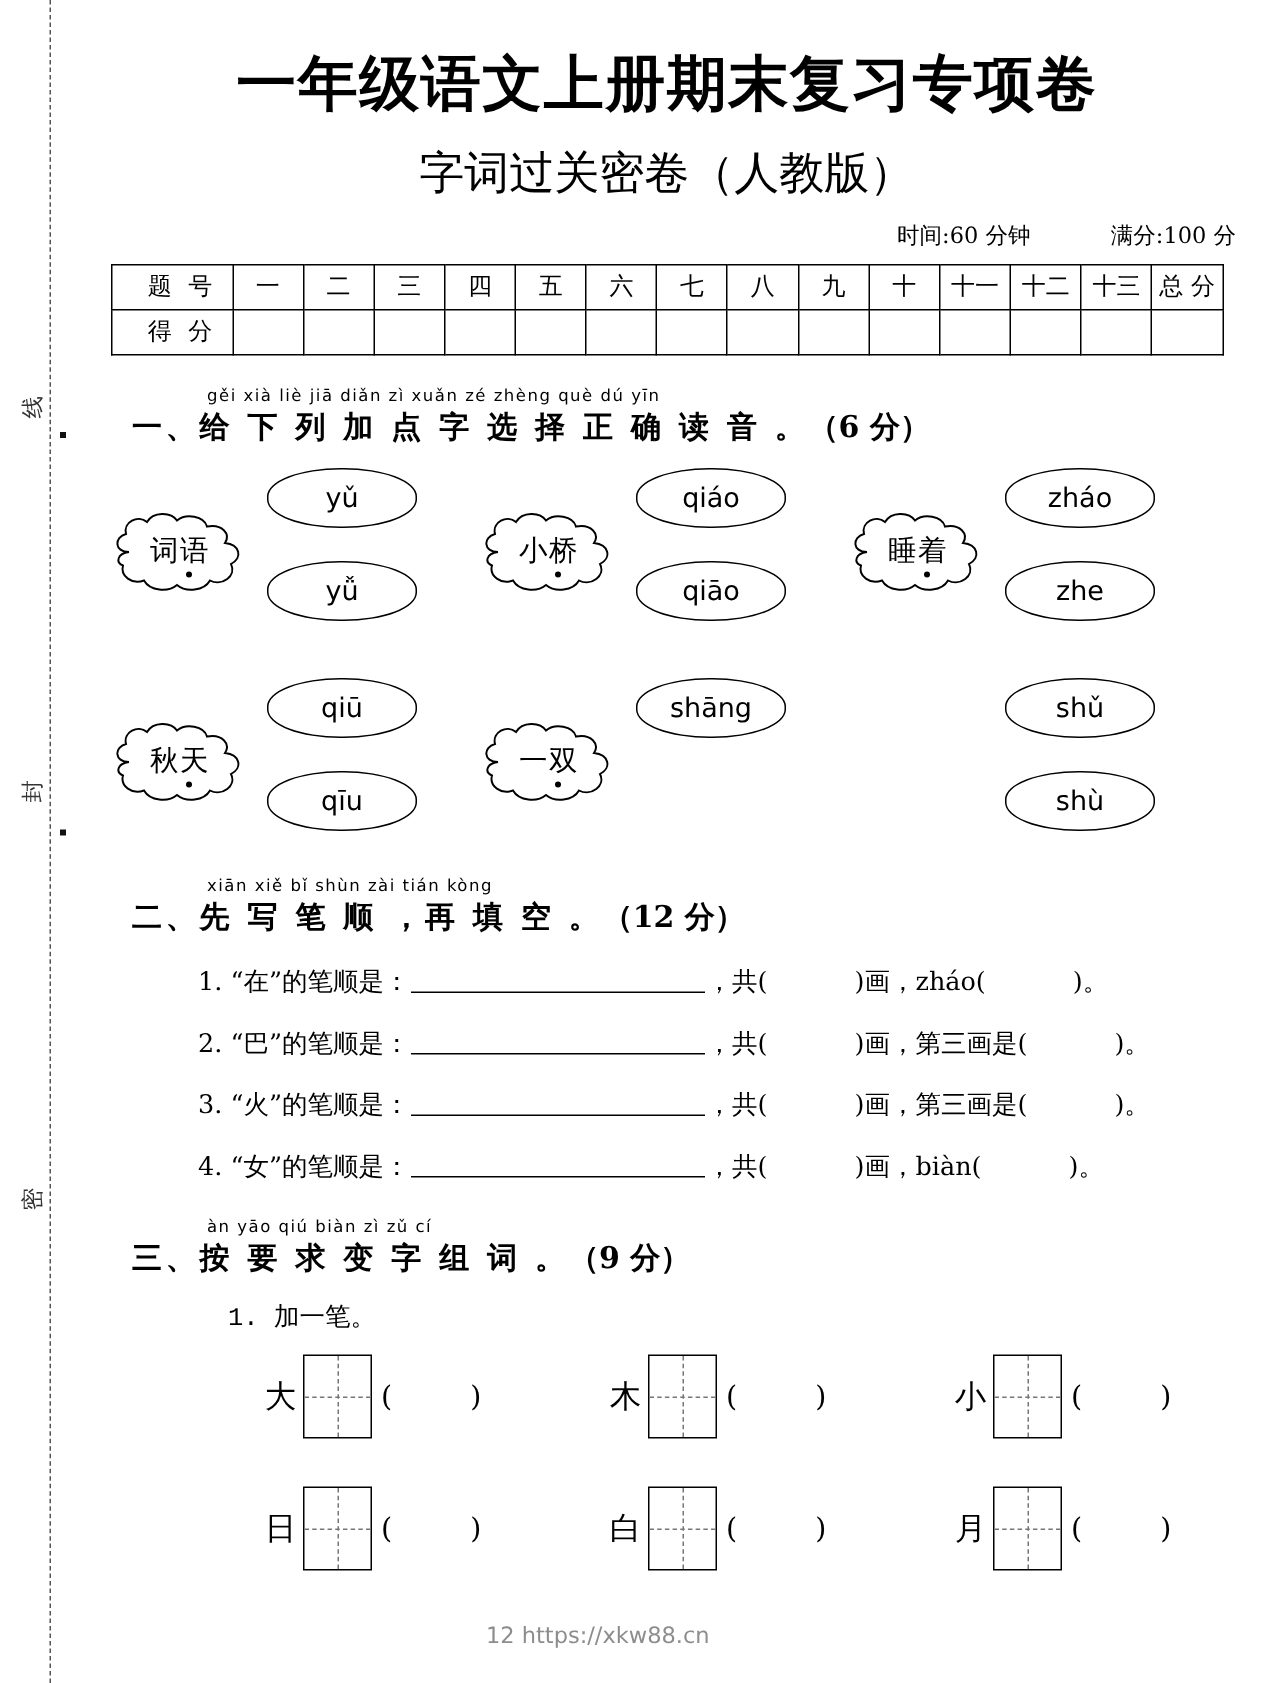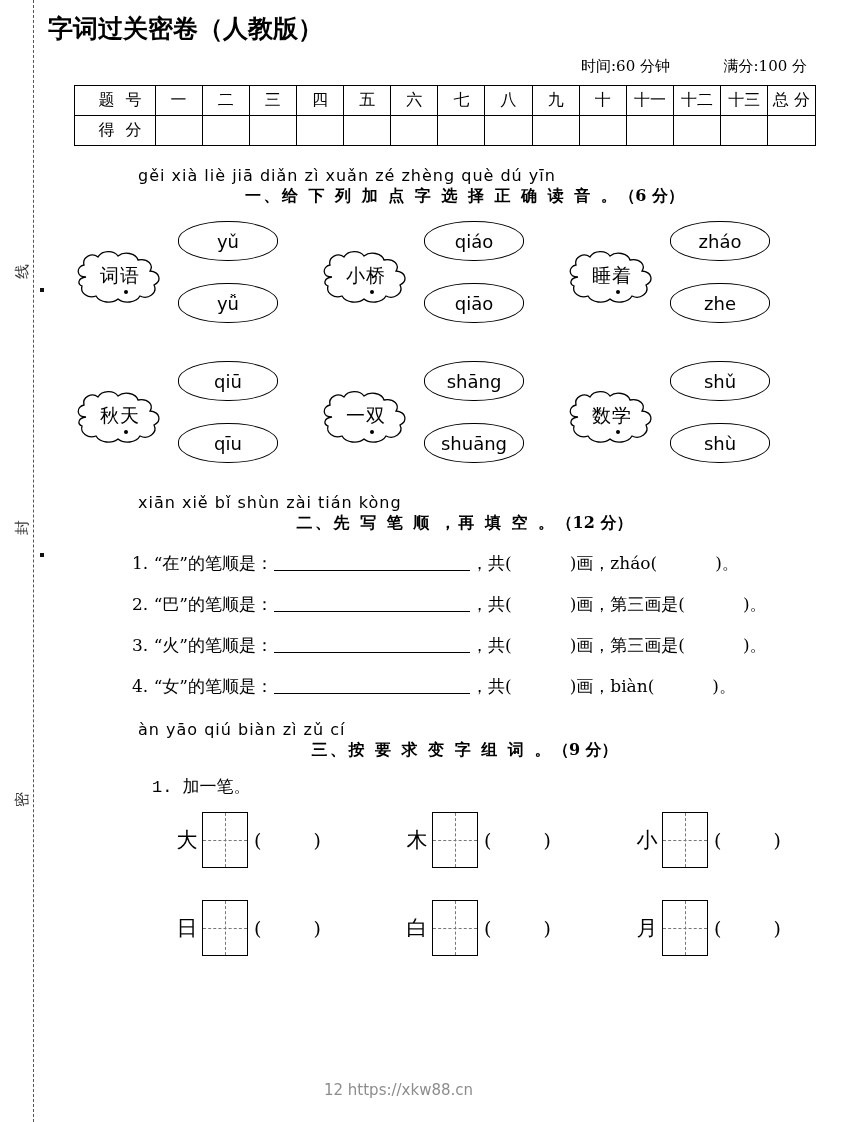--- a/index.html
+++ b/index.html
@@ -70,30 +70,30 @@
   #title-main {
     text-align: center;
     font-size: 40px;
     font-weight: bold;
     letter-spacing: 1px;
     margin-top: 28px;
     font-family: "DejaVu Serif", serif;
     white-space: nowrap;
   }
   #title-sub {
-    text-align: left;
-    font-size: 25px;
-    font-weight: bold;
+    text-align: center;
+    font-size: 30px;
+    font-weight: normal;
     margin-top: 12px;
     font-family: "DejaVu Serif", serif;
     white-space: nowrap;
   }
   #exam-meta {
     margin-top: 12px;
-    padding-right: 34px;
+    padding-right: 17px;
     text-align: right;
     font-size: 15px;
     font-family: "DejaVu Serif", serif;
   }
   #exam-meta .meta-gap { display: inline-block; width: 44px; }
 
   
   #score-table-wrap {
     margin: 9px auto 0 auto;
     width: 742px;
@@ -116,34 +116,33 @@
     letter-spacing: 3px;
     padding-left: 15px;
   }
 
   
   .section {
     margin-top: 20px;
     padding-left: 40px;
   }
   .q-pinyin {
-    font-size: 16px;
+    font-size: 11px;
     font-family: "DejaVu Sans", sans-serif;
     letter-spacing: 1px;
     margin-left: 50px;
     margin-bottom: 1px;
     white-space: nowrap;
   }
   .q-title {
-    font-size: 16px;
+    font-size: 20px;
     font-weight: bold;
     font-family: "DejaVu Serif", serif;
     letter-spacing: 2.5px;
     white-space: nowrap;
-    text-align: center;
   }
   .q-title .score-note { letter-spacing: 0; }
 
   
   .cloud-row {
     position: relative;
     height: 118px;
     margin-left: 6px;
   }
   .cloud-group {
@@ -295,20 +294,21 @@
   <div class="dash-rule"></div>
   <div class="seal-char sc0">线</div>
   <div class="seal-char sc1">封</div>
   <div class="seal-char sc2">密</div>
   <div class="tick tk0"></div>
   <div class="tick tk1"></div>
 </div>
 
 <div id="page">
 
+  <div id="title-main">一年级语文上册期末复习专项卷</div>
   <div id="title-sub">字词过关密卷（人教版）</div>
   <div id="exam-meta">
     <span>时间:60 分钟</span>
     <span class="meta-gap"></span>
     <span>满分:100 分</span>
   </div>
 
   <div id="score-table-wrap">
     <table class="score-table">
       <tbody>
@@ -412,31 +412,23 @@
 
     <div class="cloud-group g1">
       <div class="cloud">
         <svg width="92" height="56" viewBox="0 0 92 56">
           <path d="M12 28 C2 28 2 18 10 16 C8 8 18 3 24 8 C28 1 40 1 44 7 C50 2 62 4 64 11 C74 9 80 16 76 22 C86 23 88 32 80 36 C84 44 74 51 66 47 C62 54 50 55 44 50 C38 55 26 54 22 47 C14 50 6 44 8 37 C3 35 4 29 12 28 Z" fill="#ffffff" stroke="#000000" stroke-width="1.3"></path>
         </svg>
         <div class="cloud-word">一双</div>
         <div class="dot"></div>
       </div>
       <div class="ellipse-opt top">shāng</div>
-      <div class="ellipse-opt bottom">shuāng</div>
     </div>
 
     <div class="cloud-group g2">
-      <div class="cloud">
-        <svg width="92" height="56" viewBox="0 0 92 56">
-          <path d="M12 28 C2 28 2 18 10 16 C8 8 18 3 24 8 C28 1 40 1 44 7 C50 2 62 4 64 11 C74 9 80 16 76 22 C86 23 88 32 80 36 C84 44 74 51 66 47 C62 54 50 55 44 50 C38 55 26 54 22 47 C14 50 6 44 8 37 C3 35 4 29 12 28 Z" fill="#ffffff" stroke="#000000" stroke-width="1.3"></path>
-        </svg>
-        <div class="cloud-word">数学</div>
-        <div class="dot"></div>
-      </div>
       <div class="ellipse-opt top">shǔ</div>
       <div class="ellipse-opt bottom">shù</div>
     </div>
   </div>
 
   <div class="section" style="margin-top:14px;">
     <div class="q-pinyin">xiān xiě bǐ shùn   zài tián kòng</div>
     <div class="q-title">
       <span>二、</span><span>先 写 笔 顺 ，再 填 空 。</span><span class="score-note">（12 分）</span>
     </div>

